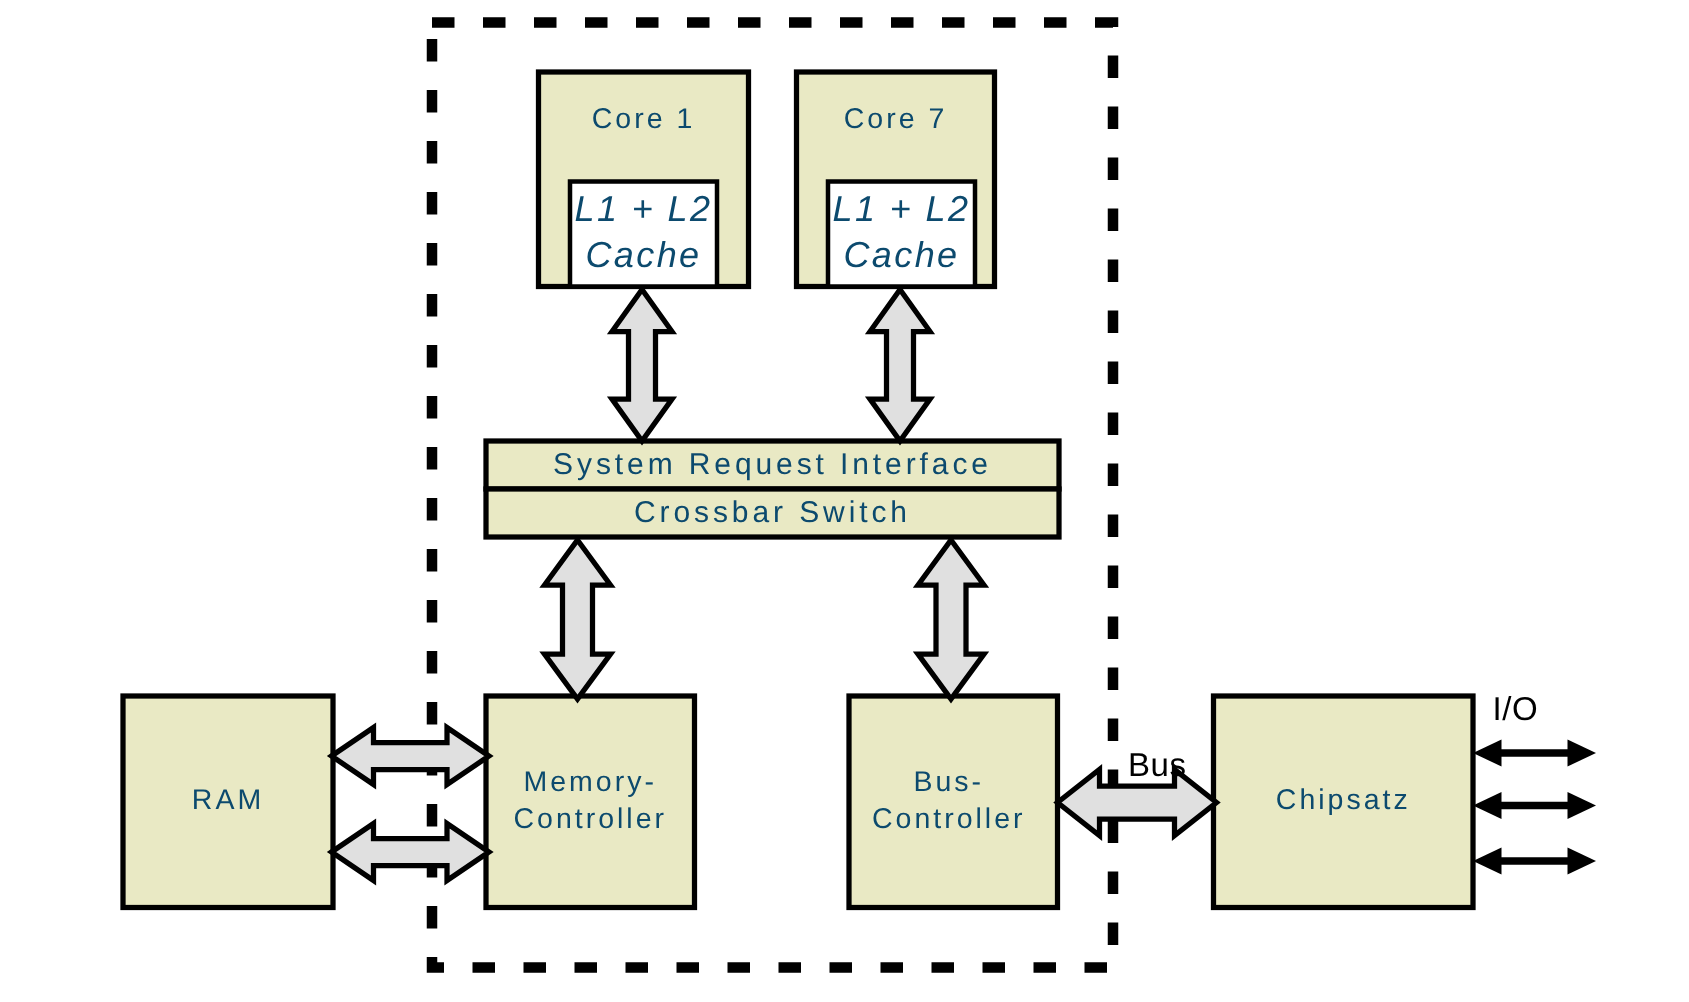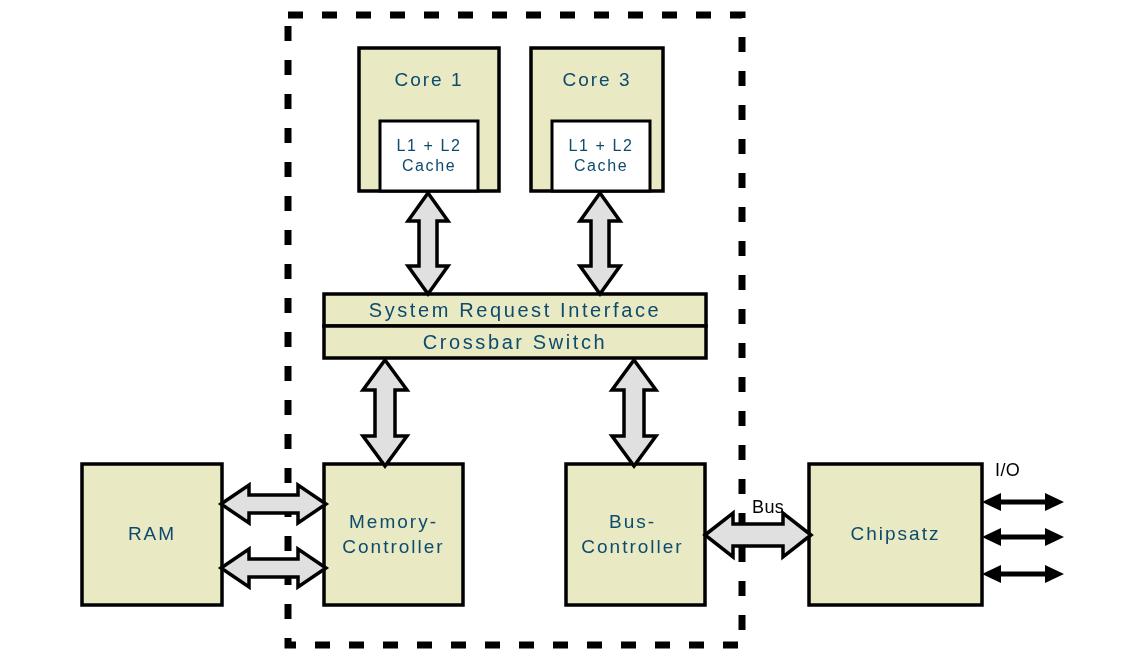--- a/index.html
+++ b/index.html
@@ -39,29 +39,30 @@
   .node-text {
     font-size: 19px;
     letter-spacing: 2.0px;
     line-height: 1.30;
   }
   .bar-text {
     font-size: 20px;
     letter-spacing: 2.6px;
   }
   .cache-text {
-    font-size: 16px;
+    font-size: 24px;
     letter-spacing: 1.6px;
     line-height: 1.28;
+    font-style: italic;
   }
   .edge-label {
     position: absolute;
     color: #000000;
     font-family: "Liberation Sans", sans-serif;
-    font-size: 18px;
+    font-size: 22px;
     letter-spacing: 0.4px;
   }
 </style>
 </head>
 <body>
 
 <div id="canvas">
 
   <svg class="layer" viewBox="0 0 1126 668">
 
@@ -108,21 +109,21 @@
     <g>
       <line x1="991" y1="574" x2="1055" y2="574" stroke="#000000" stroke-width="5"></line>
       <polygon points="982,574 1001,565 1001,583" fill="#000000"></polygon>
       <polygon points="1064,574 1045,565 1045,583" fill="#000000"></polygon>
     </g>
 
   </svg>
 
   <div class="box-label node-text" style="left:359px; top:55px; width:140px; height:50px;">Core 1</div>
 
-  <div class="box-label node-text" style="left:531px; top:55px; width:132px; height:50px;">Core 3</div>
+  <div class="box-label node-text" style="left:531px; top:55px; width:132px; height:50px;">Core 7</div>
 
   <div class="box-label cache-text" style="left:380px; top:121px; width:98px; height:70px;">L1 + L2
 Cache</div>
 
   <div class="box-label cache-text" style="left:552px; top:121px; width:98px; height:70px;">L1 + L2
 Cache</div>
 
   <div class="box-label bar-text" style="left:324px; top:294px; width:382px; height:32px;">System Request Interface</div>
 
   <div class="box-label bar-text" style="left:324px; top:326px; width:382px; height:32px;">Crossbar Switch</div>

